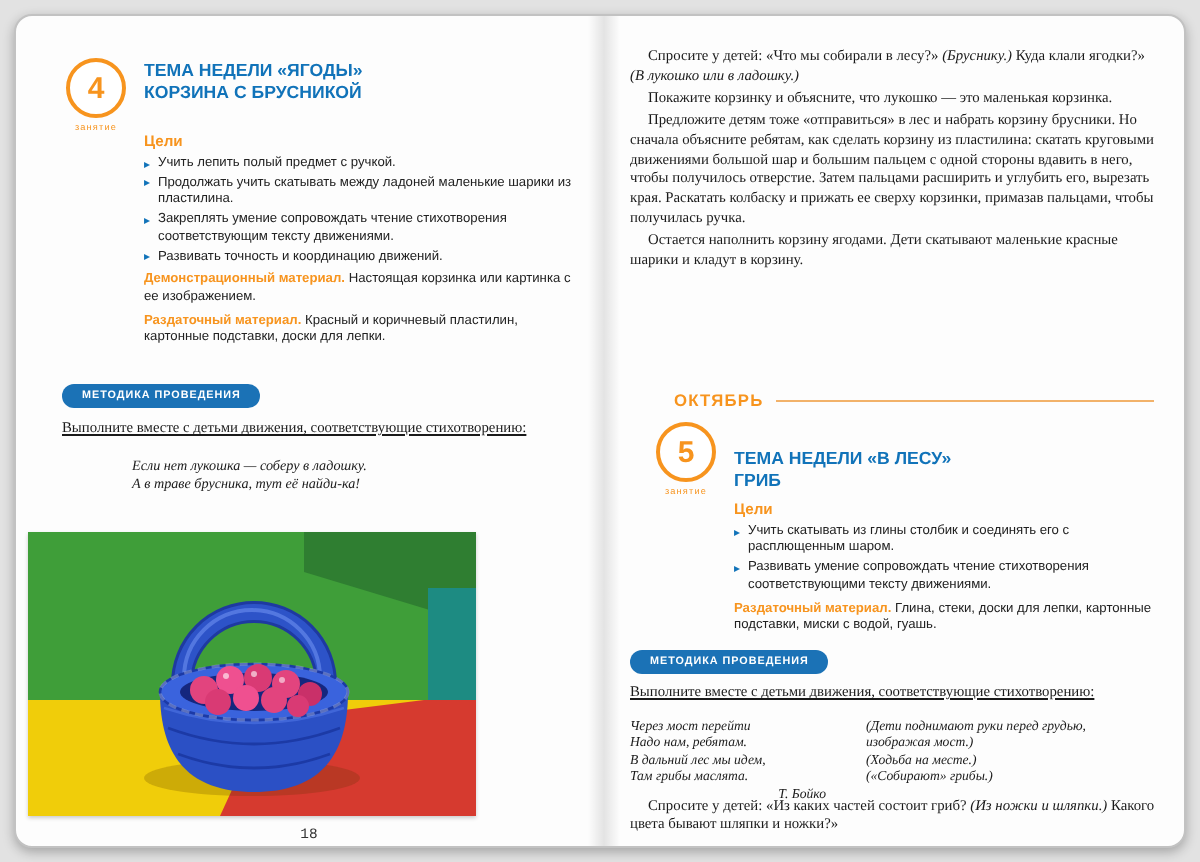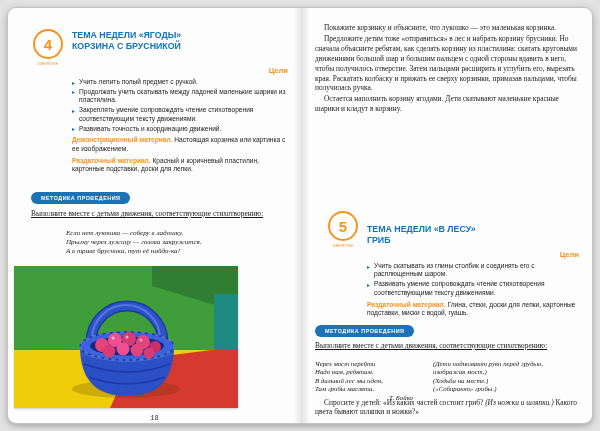--- a/index.html
+++ b/index.html
@@ -39,21 +39,21 @@
     font-size:4.6px; letter-spacing:.6px; text-align:center; margin-top:2px; width:30px;
   }
 
   .lesson-title {
     color:#1173b9; font-family:"Liberation Sans", sans-serif;
     font-weight:bold; font-size:8.8px; line-height:11px;
   }
 
   .goals-heading {
     color:#f7941e; font-family:"Liberation Sans", sans-serif;
-    font-weight:bold; font-size:7.6px; margin-bottom:3px;text-align:right;
+    font-weight:bold; font-size:7.6px; margin-bottom:3px;
   }
   .goal-item {
     font-family:"Liberation Sans", sans-serif; font-size:6.6px; line-height:8.4px;
     padding-left:7px; position:relative; margin-bottom:1.5px; color:#222;
   }
   .goal-item .bullet { position:absolute; left:0; top:.5px; color:#1173b9; font-size:6px; font-style:normal; }
   .material-para {
     font-family:"Liberation Sans", sans-serif; font-size:6.6px; line-height:8.4px;
     margin-top:3.5px; color:#222;
   }
@@ -136,21 +136,20 @@
         <span>Красный и коричневый пластилин, картонные подставки, доски для лепки.</span>
       </div>
     </div>
 
     <div class="abs method-badge" style="left:23px; top:184px;">МЕТОДИКА ПРОВЕДЕНИЯ</div>
 
     <p class="abs method-intro" style="left:23px; top:201px; width:257px;">Выполните вместе с детьми движения, соответствующие стихотворению:</p>
 
     <div class="abs poem" style="left:58px; top:221px;">
       <div>Если нет лукошка — соберу в ладошку.</div>
-      <div>Прыгну через лужицу — голова закружится.</div>
       <div>А в траве брусника, тут её найди-ка!</div>
     </div>
 
     <div class="abs photo" style="left:6px; top:258px; width:224px; height:142px;">
       <svg width="224" height="142" viewBox="0 0 224 142" xmlns="http://www.w3.org/2000/svg">
         <rect x="0" y="0" width="224" height="84" fill="#3f9e39"></rect>
         <polygon points="138,0 224,0 224,46 138,20" fill="#2f7e31"></polygon>
         <rect x="200" y="28" width="24" height="58" fill="#1d8b82"></rect>
         <rect x="0" y="84" width="224" height="58" fill="#f0cd0a"></rect>
         <polygon points="96,142 224,142 224,84 198,84 118,94" fill="#d63a2f"></polygon>
@@ -179,25 +178,32 @@
         <circle cx="127" cy="74" r="1.5" fill="rgba(255,255,255,0.55)"></circle>
       </svg>
     </div>
 
     <div class="page-number">18</div>
   </div>
 
   <div class="page page-right">
 
     <div class="abs" style="left:14px; top:15px; width:263px;">
+      <p class="para">
+        <span>Спросите у детей: «Что мы собирали в лесу?» </span><span class="it">(Бруснику.) </span><span>Куда клали ягодки?» </span><span class="it">(В лукошко или в ладошку.)</span>
+      </p>
       <p class="para">Покажите корзинку и объясните, что лукошко — это маленькая корзинка.</p>
       <p class="para">Предложите детям тоже «отправиться» в лес и набрать корзину брусники. Но сначала объясните ребятам, как сделать корзину из пластилина: скатать круговыми движениями большой шар и большим пальцем с одной стороны вдавить в него, чтобы получилось отверстие. Затем пальцами расширить и углубить его, вырезать края. Раскатать колбаску и прижать ее сверху корзинки, примазав пальцами, чтобы получилась ручка.</p>
       <p class="para">Остается наполнить корзину ягодами. Дети скатывают маленькие красные шарики и кладут в корзину.</p>
     </div>
 
+    <div class="abs month" style="left:36px; top:187px; width:240px;">
+      <span class="month-text">ОКТЯБРЬ</span>
+      <span class="month-line"></span>
+    </div>
 
     <div class="abs" style="left:27px; top:203px;">
       <div class="badge-circle">
         <span>5</span>
       </div>
       <div class="badge-label">занятие</div>
     </div>
 
     <div class="abs lesson-title" style="left:66px; top:216px; width:214px;">
       <div>ТЕМА НЕДЕЛИ «В ЛЕСУ»</div>

